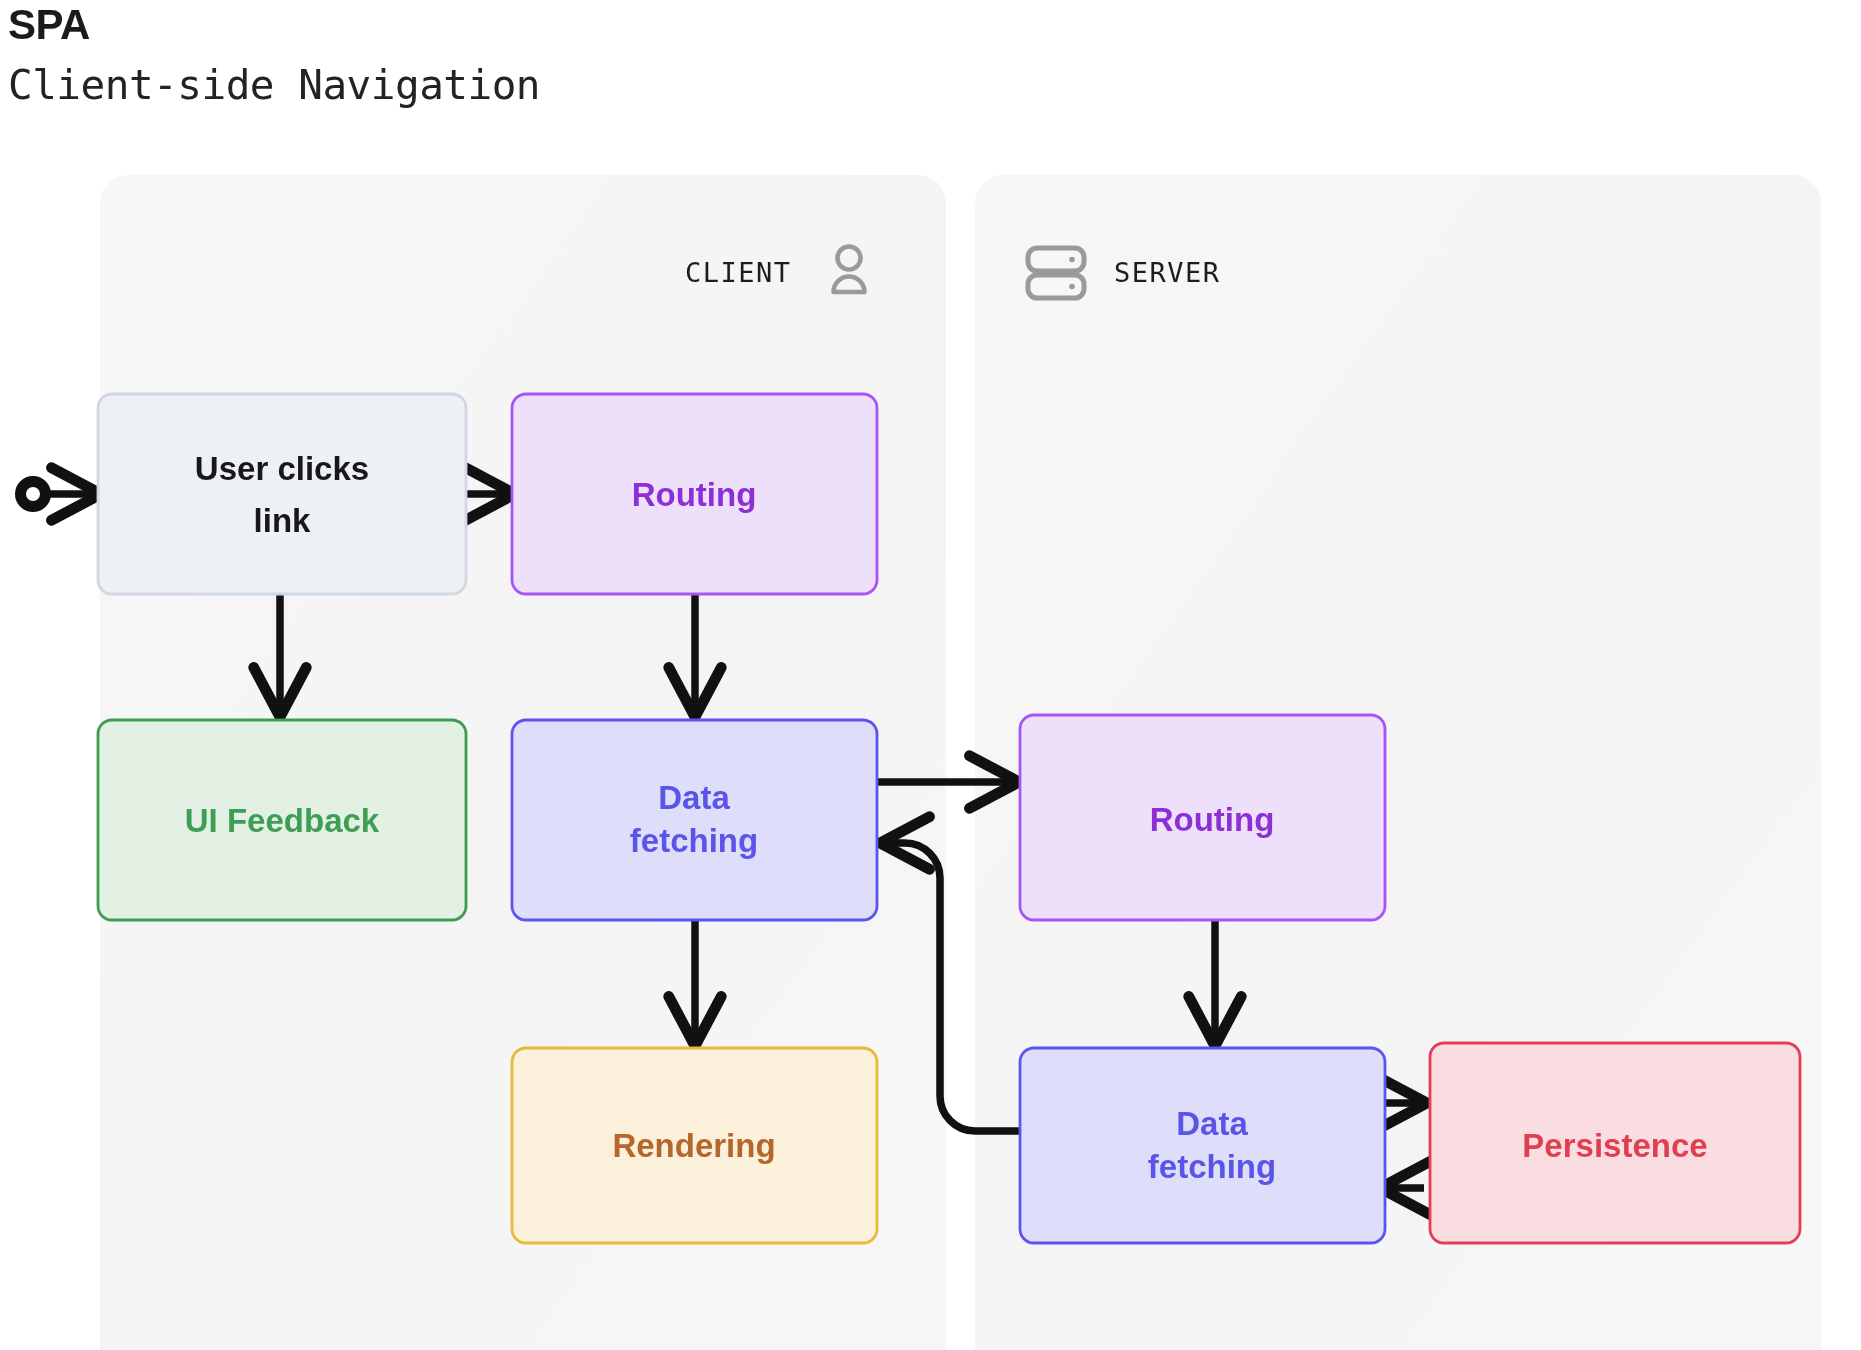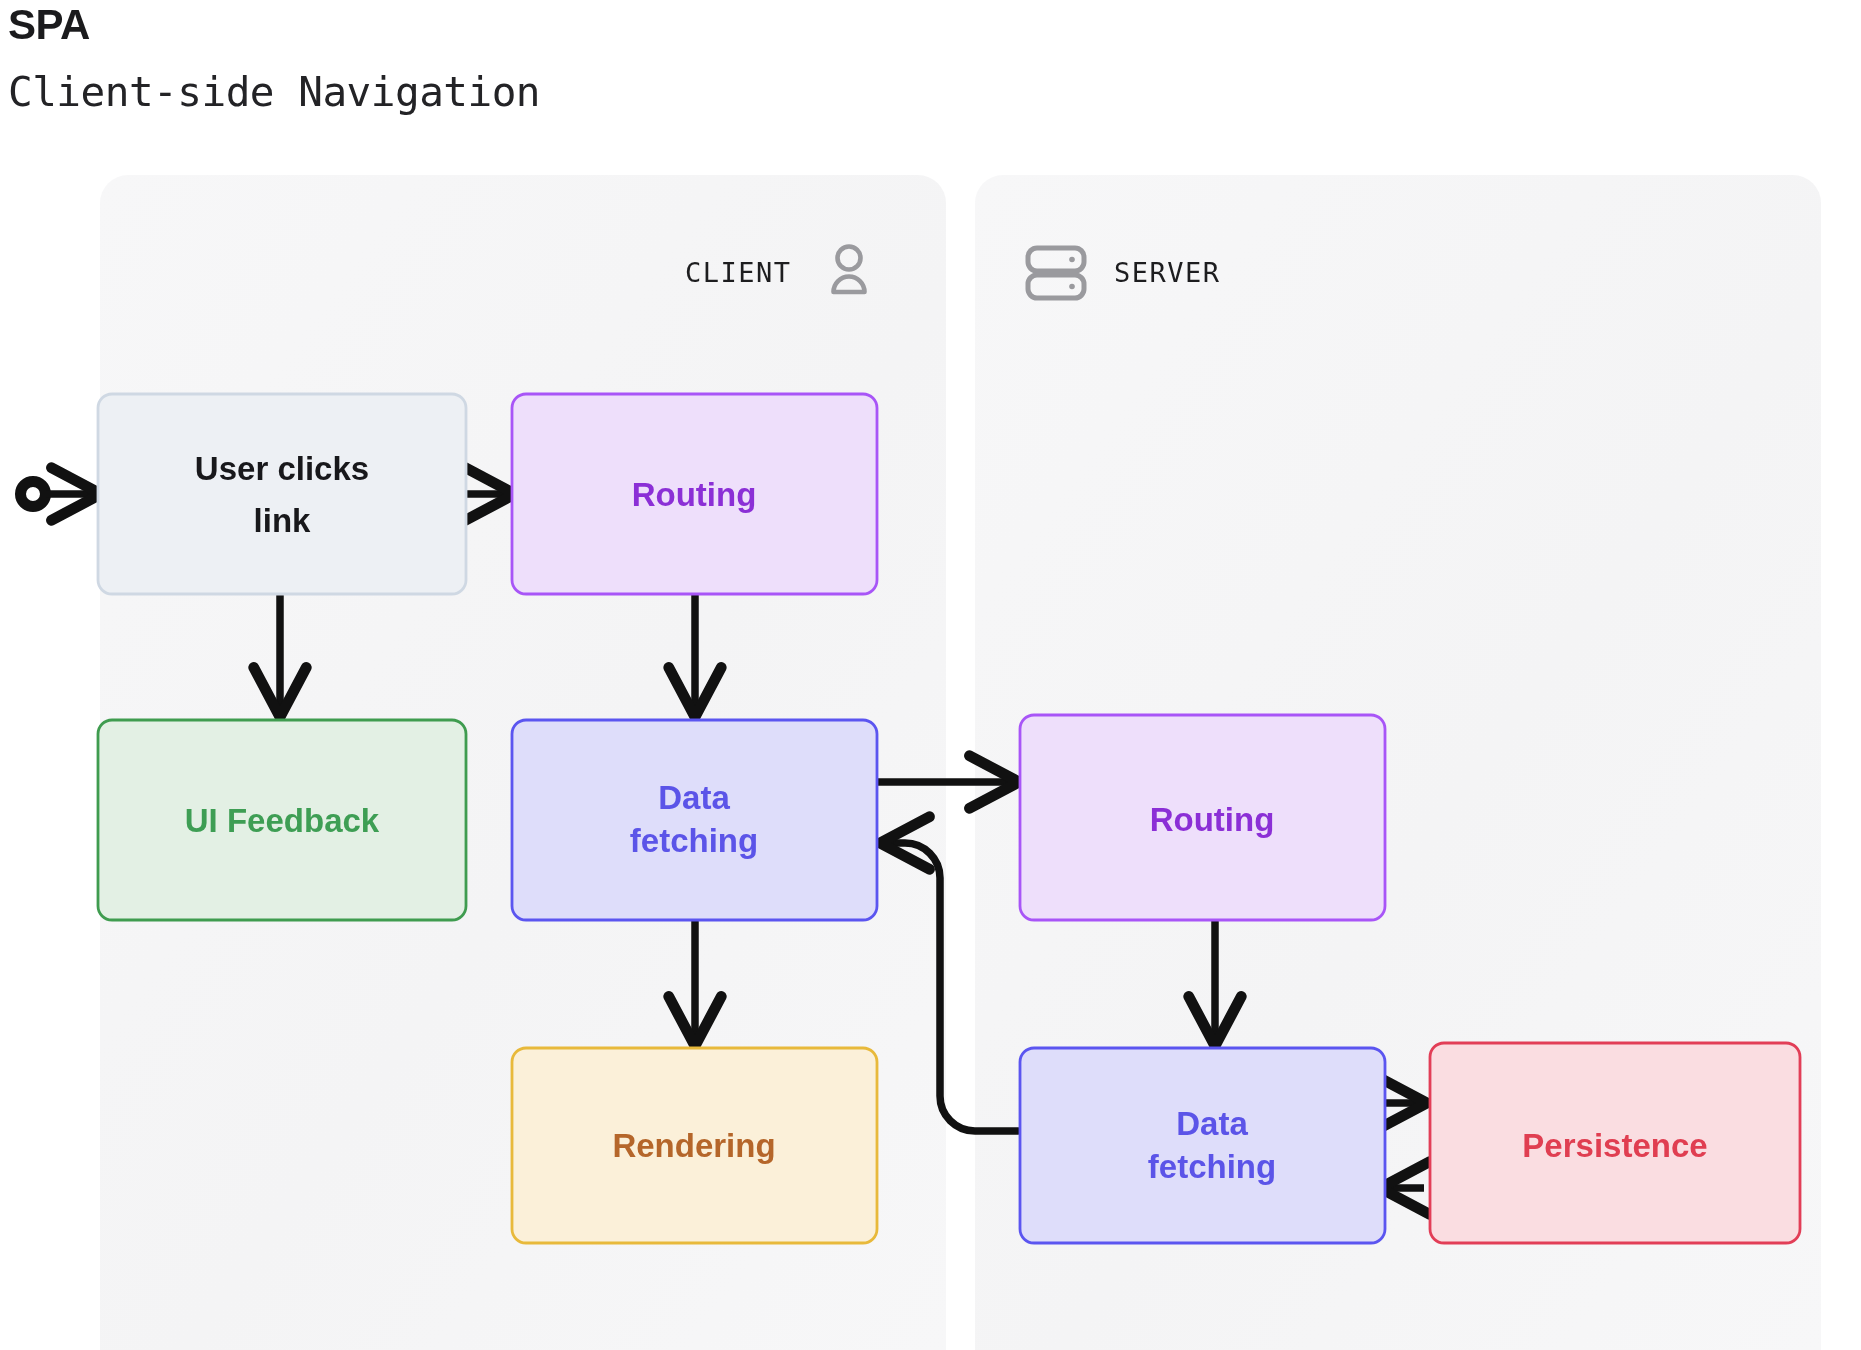--- a/index.html
+++ b/index.html
@@ -32,21 +32,20 @@
   }
   .subtitle {
     position: absolute;
     left: 8px;
     top: 62px;
     font-family: "DejaVu Sans Mono", monospace;
     font-size: 41px;
     color: #232326;
     letter-spacing: -0.5px;
     line-height: 1.15;
-    margin-top: 7px;
   }
   svg.diagram {
     position: absolute;
     left: 0;
     top: 0;
     width: 1861px;
     height: 1350px;
   }
   .lane-label {
     font-family: "DejaVu Sans Mono", monospace;

